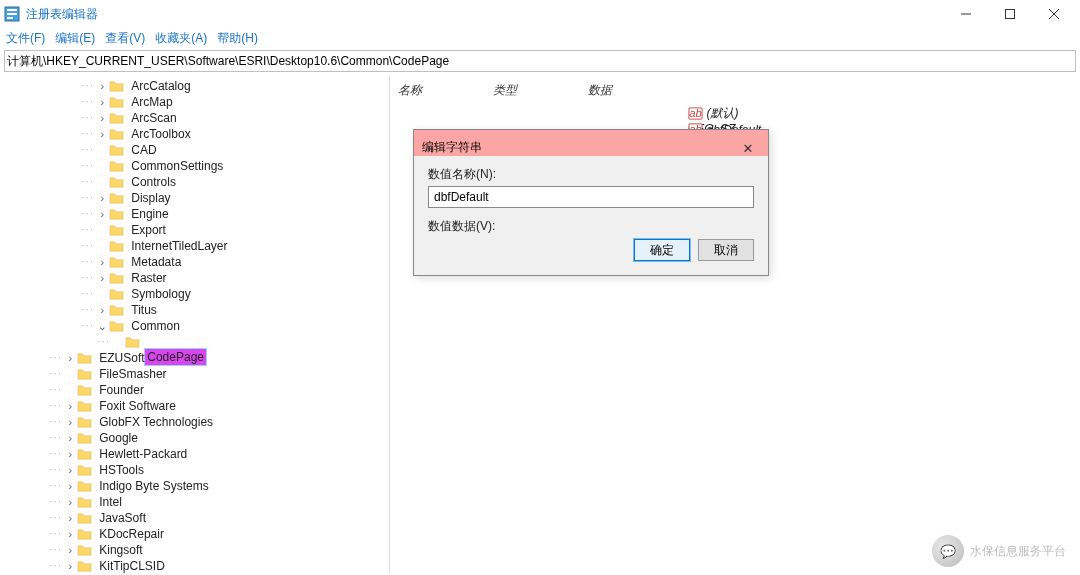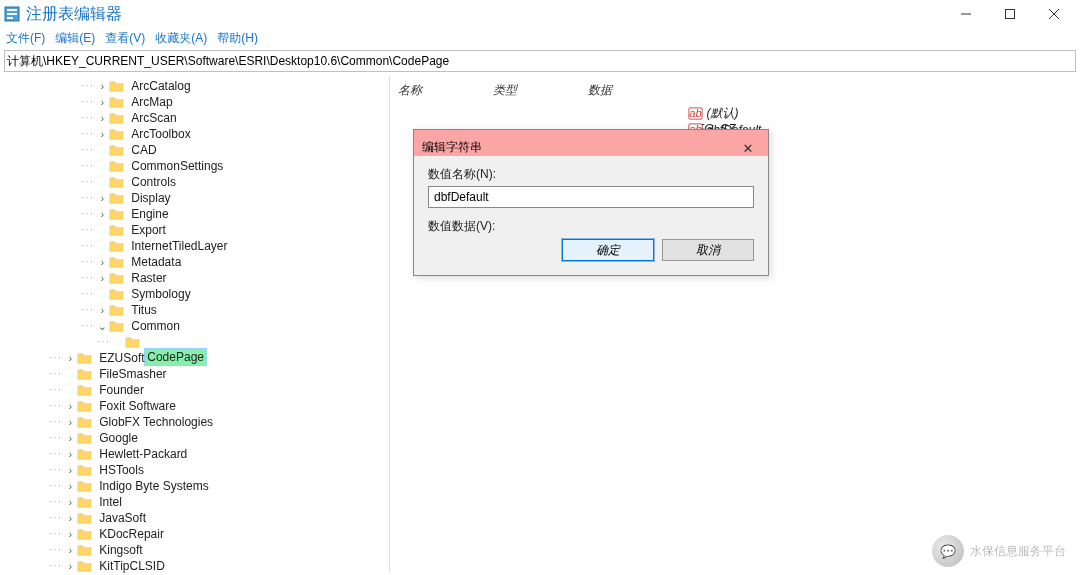--- a/index.html
+++ b/index.html
@@ -1,21 +1,21 @@
 <!DOCTYPE html>
 <html><head>
 <meta charset="utf-8">
 <style>
 * { box-sizing: border-box; margin: 0; padding: 0; font-family: "Microsoft YaHei", "Segoe UI", sans-serif; font-size: 12px; }
 body { background: #fff; width: 1080px; height: 575px; overflow: hidden; position: relative; }
 
 
 .titlebar { height: 28px; display: flex; align-items: center; padding: 0 4px; background: #fff; }
 .titlebar .app-icon { width: 16px; height: 16px; margin-right: 6px; }
-.titlebar .title { color: #1a74c7; font-size: 16px; }
+.titlebar .title { color: #1a74c7; font-size: 12px; }
 .win-controls { margin-left: auto; display: flex; }
 .win-btn { width: 44px; height: 28px; display: flex; align-items: center; justify-content: center; color: #555; }
 .win-btn svg { width: 10px; height: 10px; }
 
 
 .menubar { height: 20px; display: flex; align-items: center; padding: 0 6px; gap: 10px; color: #1a74c7; font-size: 12px; }
 .menubar span { cursor: default; }
 
 
 .addressbar { height: 22px; border: 1px solid #c0c0c0; margin: 2px 4px 4px 4px; display: flex; align-items: center; padding: 0 2px; font-size: 12px; background: #fff; }
@@ -23,21 +23,21 @@
 
 .main { display: flex; height: calc(575px - 28px - 20px - 30px); }
 
 
 .tree-pane { width: 390px; border-right: 1px solid #ddd; overflow: hidden; padding-top: 2px; }
 .tree { list-style: none; }
 .tree li { white-space: nowrap; height: 16px; line-height: 16px; display: flex; align-items: center; font-size: 12px; color: #222; }
 .tree .exp { width: 14px; display: inline-flex; justify-content: center; color: #666; font-size: 11px; }
 .tree .folder { width: 15px; height: 13px; margin-right: 5px; flex-shrink: 0; }
 .tree .dots { color: #bbb; margin-right: 2px; font-family: monospace; font-size: 9px; letter-spacing: -1px; }
-.tree .sel { background: #86efac; outline: 1px solid #99d1ff; padding: 0 3px; margin-top: 30px; }
+.tree .sel { background: #d946ef; outline: 1px solid #99d1ff; padding: 0 3px; margin-top: 30px; }
 .tree .label { padding: 0 2px; }
 
 
 .values-pane { flex: 1; padding: 4px 8px; position: relative; font-style: italic; }
 .val-header { display: flex; font-size: 12px; color: #333; padding: 2px 0 6px 0; }
 .val-header .c1 { width: 95px; }
 .val-header .c2 { width: 95px; }
 .val-header .c3 { flex: 1; }
 .val-row { display: flex; align-items: center; height: 17px; font-size: 12px; color: #222; flex-direction: column; }
 .val-row .c1 { width: 95px; display: flex; align-items: center; gap: 4px; }
@@ -47,21 +47,21 @@
 
 
 .dialog { position: absolute; left: 413px; top: 129px; width: 356px; background: #f0f0f0; border: 1px solid #888; box-shadow: 2px 2px 8px rgba(0,0,0,.15); }
 .dlg-title { height: 26px; display: flex; align-items: flex-end; padding: 0 8px; font-size: 12px; background: #fca5a5; }
 .dlg-close { margin-left: auto; width: 24px; text-align: center; cursor: default; font-size: 13px; color: #333; }
 .dlg-body { padding: 10px 14px 14px 14px; }
 .dlg-label { font-size: 12px; margin-bottom: 3px; color: #222; }
 .dlg-input { width: 100%; height: 22px; border: 1px solid #888; background: #fff; padding: 0 5px; font-size: 12px; margin-bottom: 10px; }
 .dlg-input.focus { border: 1px solid #0078d7; outline: 1px solid #83b9e8; }
 .dlg-btns { display: flex; justify-content: flex-end; gap: 8px; margin-top: 4px; }
-.dlg-btn { width: 92px; height: 22px; border: 1px solid #999; background: #e1e1e1; font-size: 12px; display: flex; align-items: center; justify-content: center; font-style: italic; }
+.dlg-btn { width: 56px; height: 22px; border: 1px solid #999; background: #e1e1e1; font-size: 12px; display: flex; align-items: center; justify-content: center; }
 .dlg-btn.primary { border: 1px solid #0078d7; outline: 1px solid #83b9e8; background: #e5f1fb; }
 
 
 .watermark { position: absolute; right: 14px; bottom: 8px; display: flex; align-items: center; gap: 6px; color: #b8b8b8; font-size: 20px; font-weight: 500; opacity: .95; }
 .wm-circle { width: 32px; height: 32px; border-radius: 50%; background: radial-gradient(circle at 35% 35%, #e8e8e8, #b8b8b8); display: flex; align-items: center; justify-content: center; color: #888; font-size: 13px; }
 
 .folder-svg { fill: #ffd86b; stroke: #d9a93a; stroke-width: .5; }
 </style>
 </head>
 <body>

